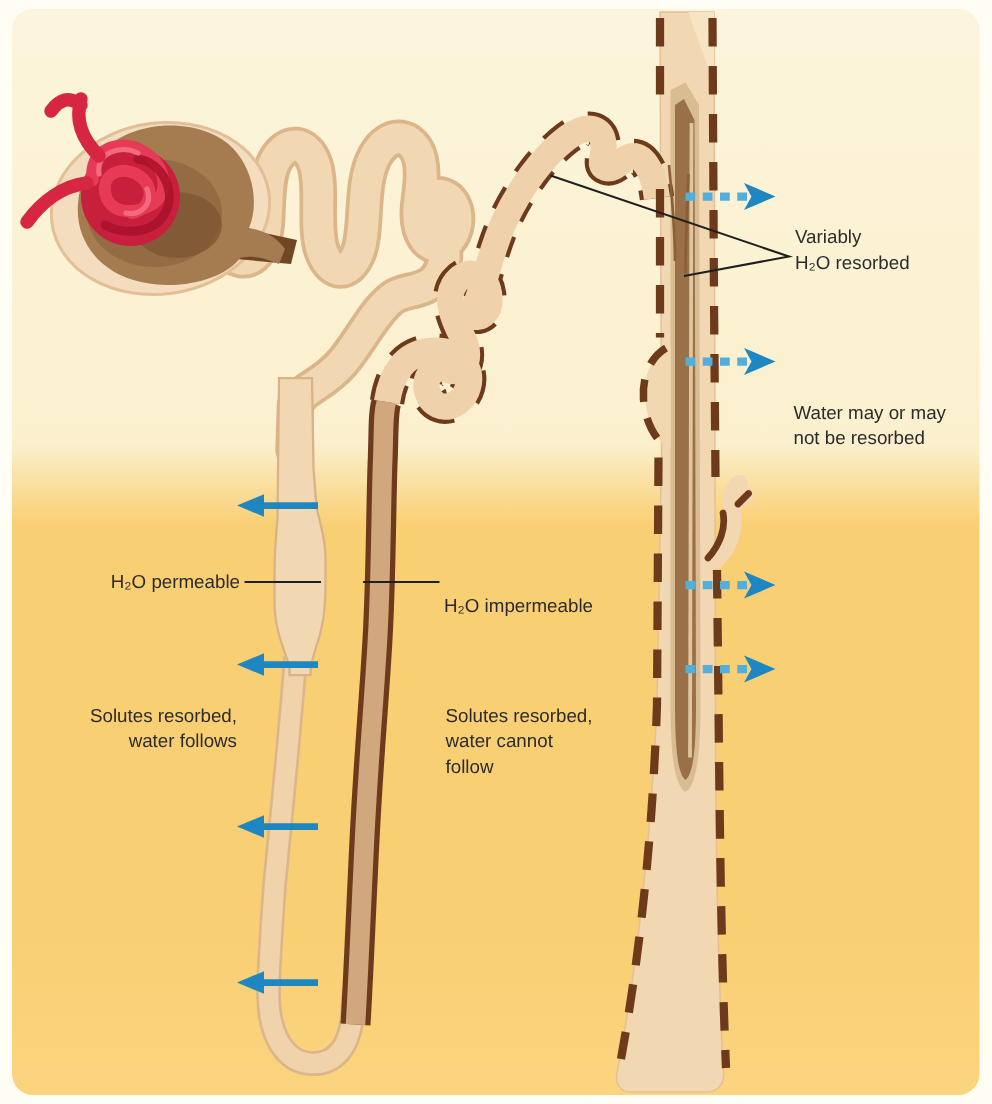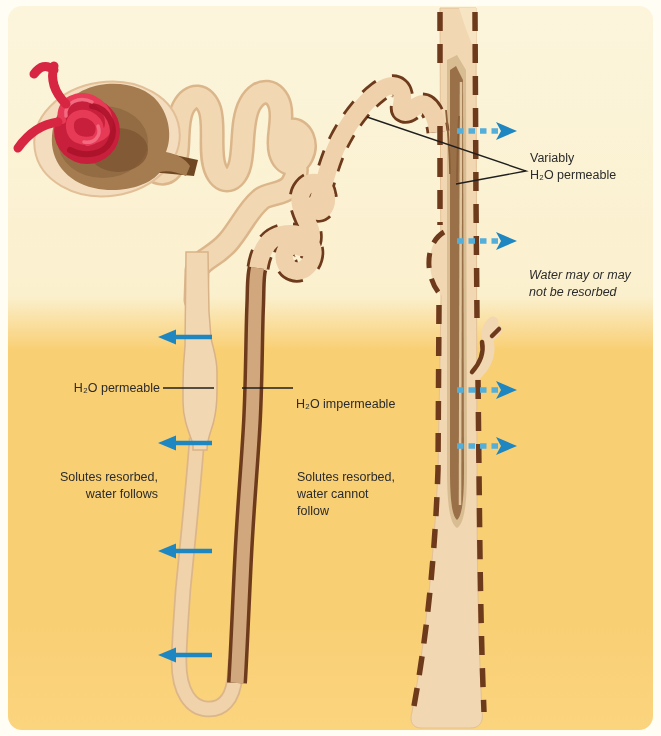--- a/index.html
+++ b/index.html
@@ -10,21 +10,21 @@
   }
   .stage svg{position:absolute;left:0;top:0;}
   .lbl{
     position:absolute;color:var(--text,#2b2b2b);
     font-size:12.5px;line-height:17px;white-space:pre-line;
   }
   .lbl.right{text-align:right;}
   #lbl-h2o-permeable{left:22px;top:380px;width:138px;}
   #lbl-h2o-impermeable{left:296px;top:380px;width:160px;margin-top:16px;}
   #lbl-variably{left:530px;top:150px;width:125px;}
-  #lbl-water-may{left:529px;top:267px;width:128px;font-style:italic;}
+  #lbl-water-may{left:529px;top:267px;width:128px;}
   #lbl-solutes-follow{left:20px;top:469px;width:138px;}
   #lbl-solutes-cannot{left:297px;top:469px;width:130px;}
 
   
   .f-tube{fill:var(--tube_fill,#F2D7B3);}
   .s-tube{stroke:var(--tube_fill,#F2D7B3);}
   .s-edge{stroke:var(--tube_edge,#DCB68B);}
   .s-out{stroke:var(--outline_brown,#6E3A1C);}
   .s-dark{stroke:var(--tube_dark_fill,#D1A87E);}
   .ptr{stroke:#1f1f1f;stroke-width:1.4;fill:none;}
@@ -185,21 +185,21 @@
         <line x1="457" y1="390" x2="499" y2="390" stroke="#54AEDA" stroke-width="5.5" stroke-dasharray="6.5 5"></line>
         <polygon points="517,390 496,381 501,390 496,399" fill="#1E86C0"></polygon>
         <line x1="457" y1="446" x2="499" y2="446" stroke="#54AEDA" stroke-width="5.5" stroke-dasharray="6.5 5"></line>
         <polygon points="517,446 496,437 501,446 496,455" fill="#1E86C0"></polygon>
       </g>
 </svg>
 
 <div class="lbl right" id="lbl-h2o-permeable">H₂O permeable</div>
 <div class="lbl" id="lbl-h2o-impermeable">H₂O impermeable</div>
 <div class="lbl" id="lbl-variably">Variably
-H₂O permeable</div>
+H₂O resorbed</div>
 <div class="lbl" id="lbl-water-may">Water may or may
 not be resorbed</div>
 <div class="lbl right" id="lbl-solutes-follow">Solutes resorbed,
 water follows</div>
 <div class="lbl" id="lbl-solutes-cannot">Solutes resorbed,
 water cannot
 follow</div>
 </div>
 
 </body></html>

